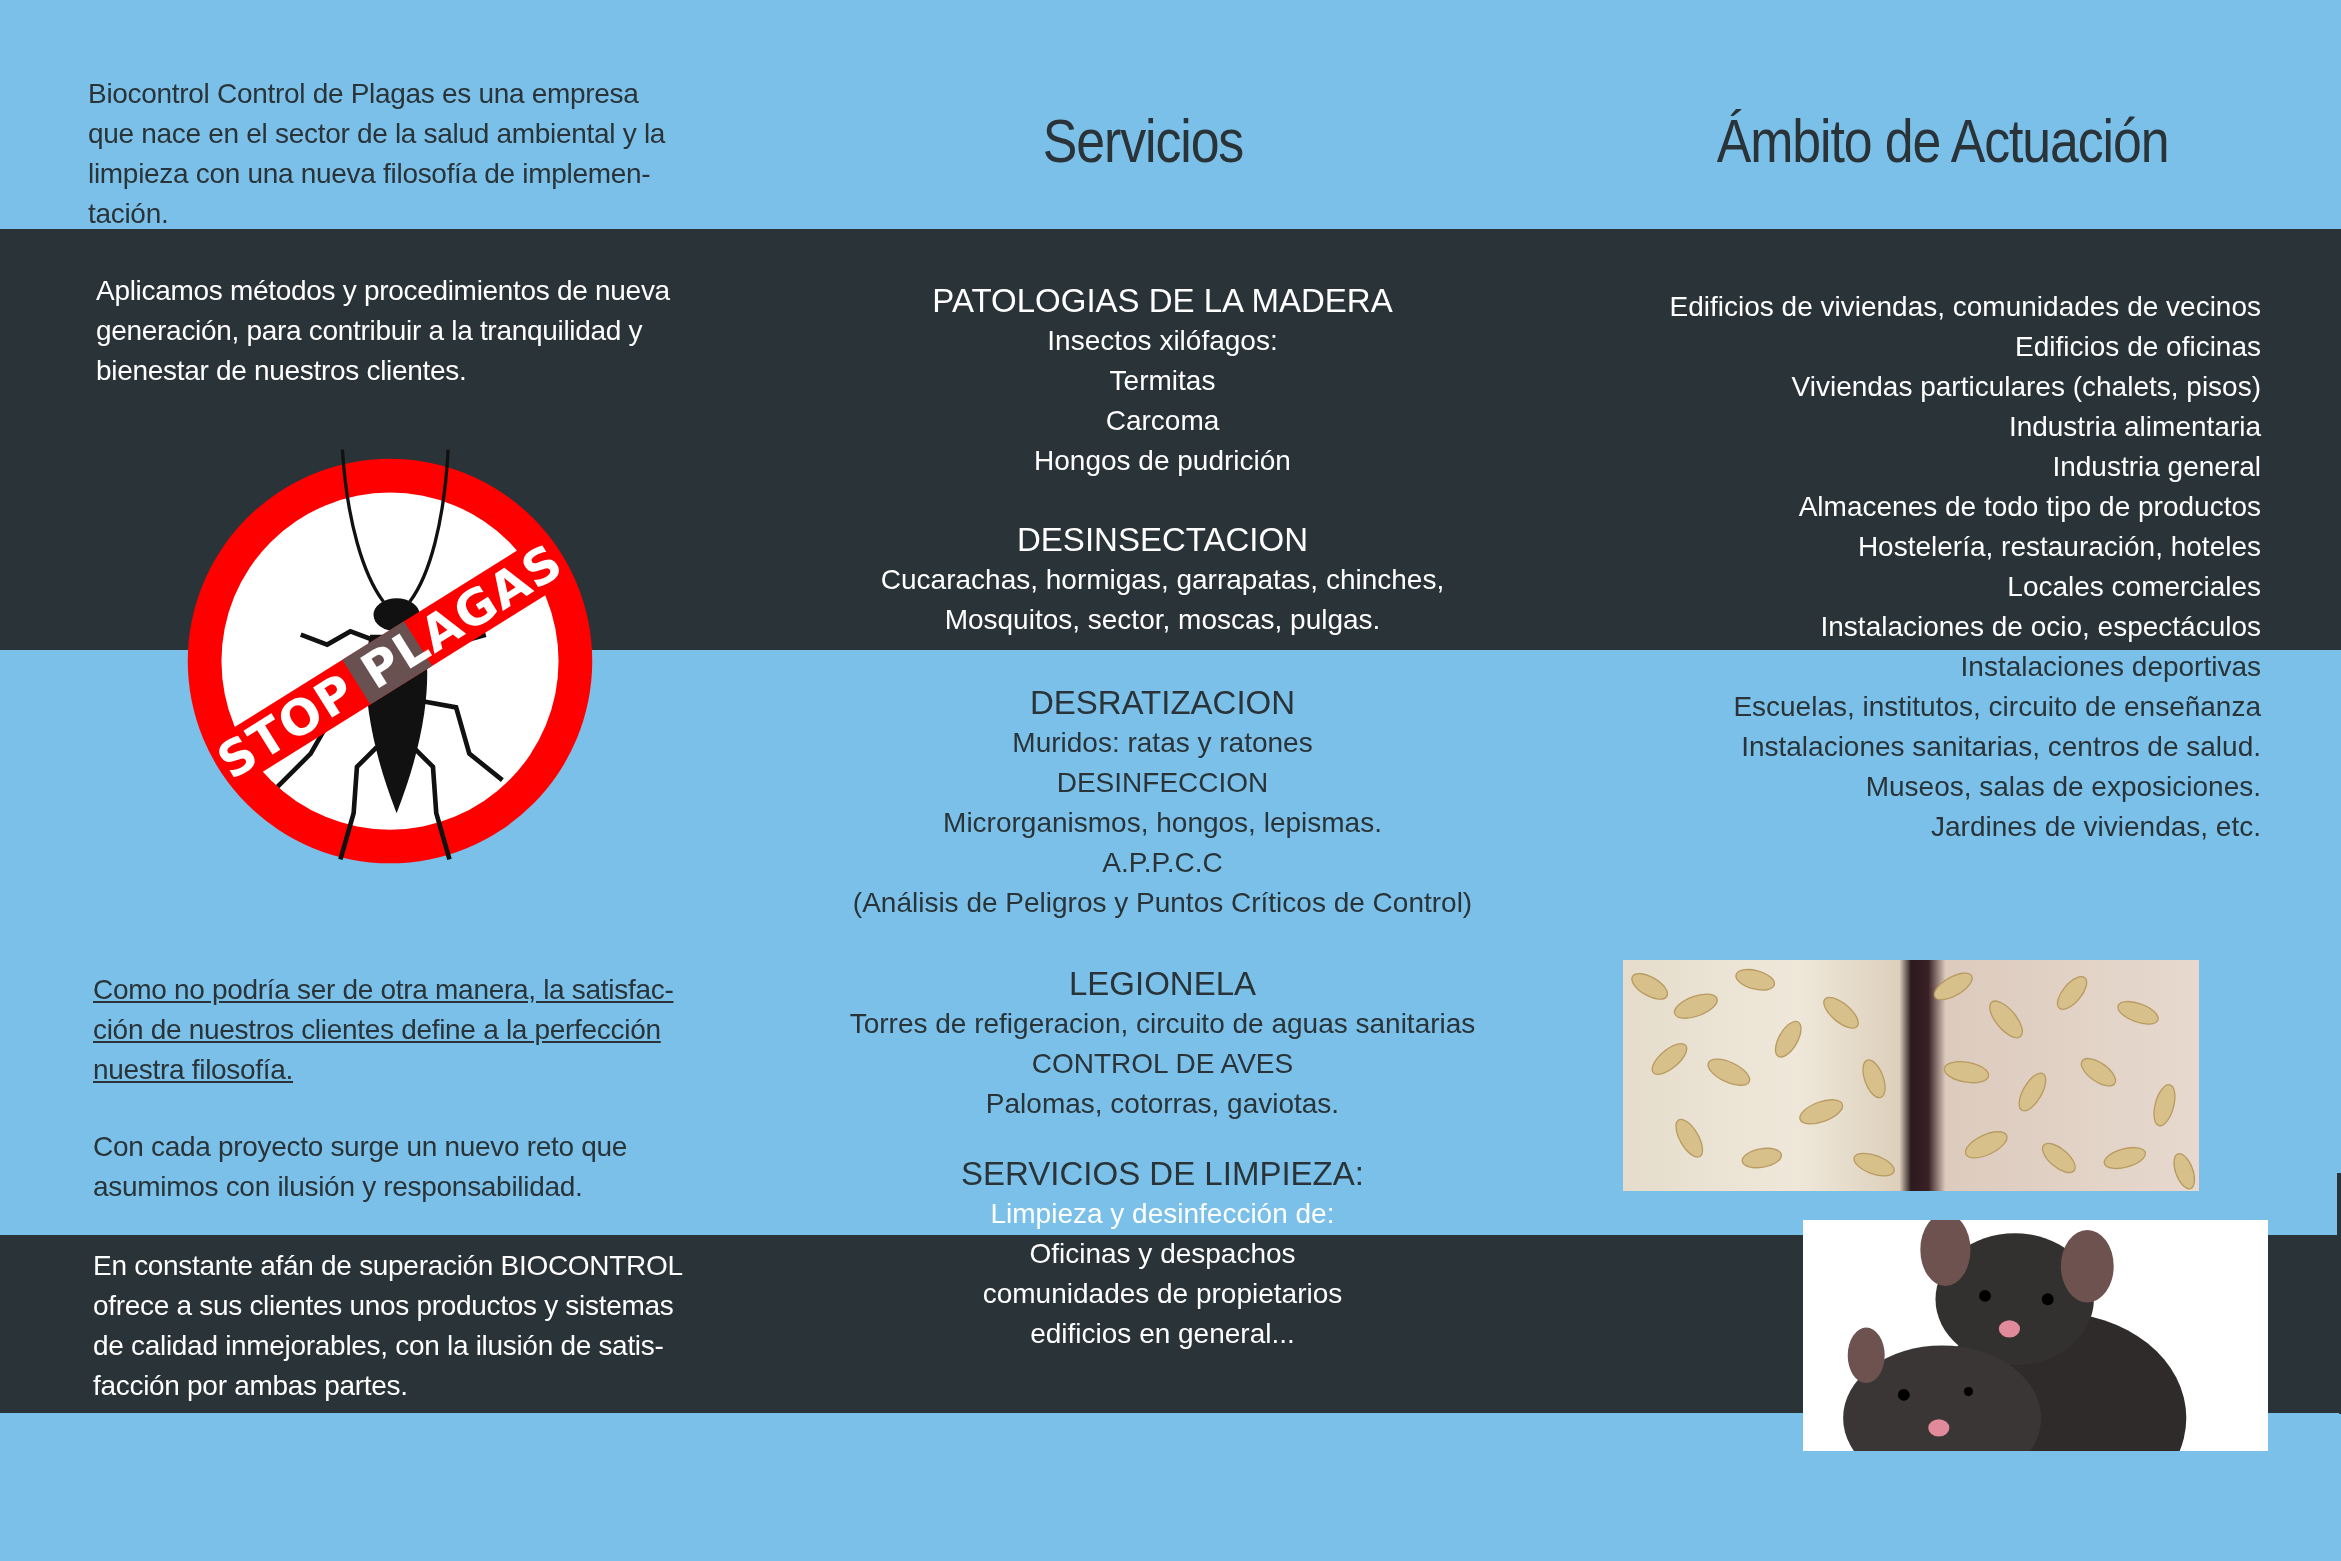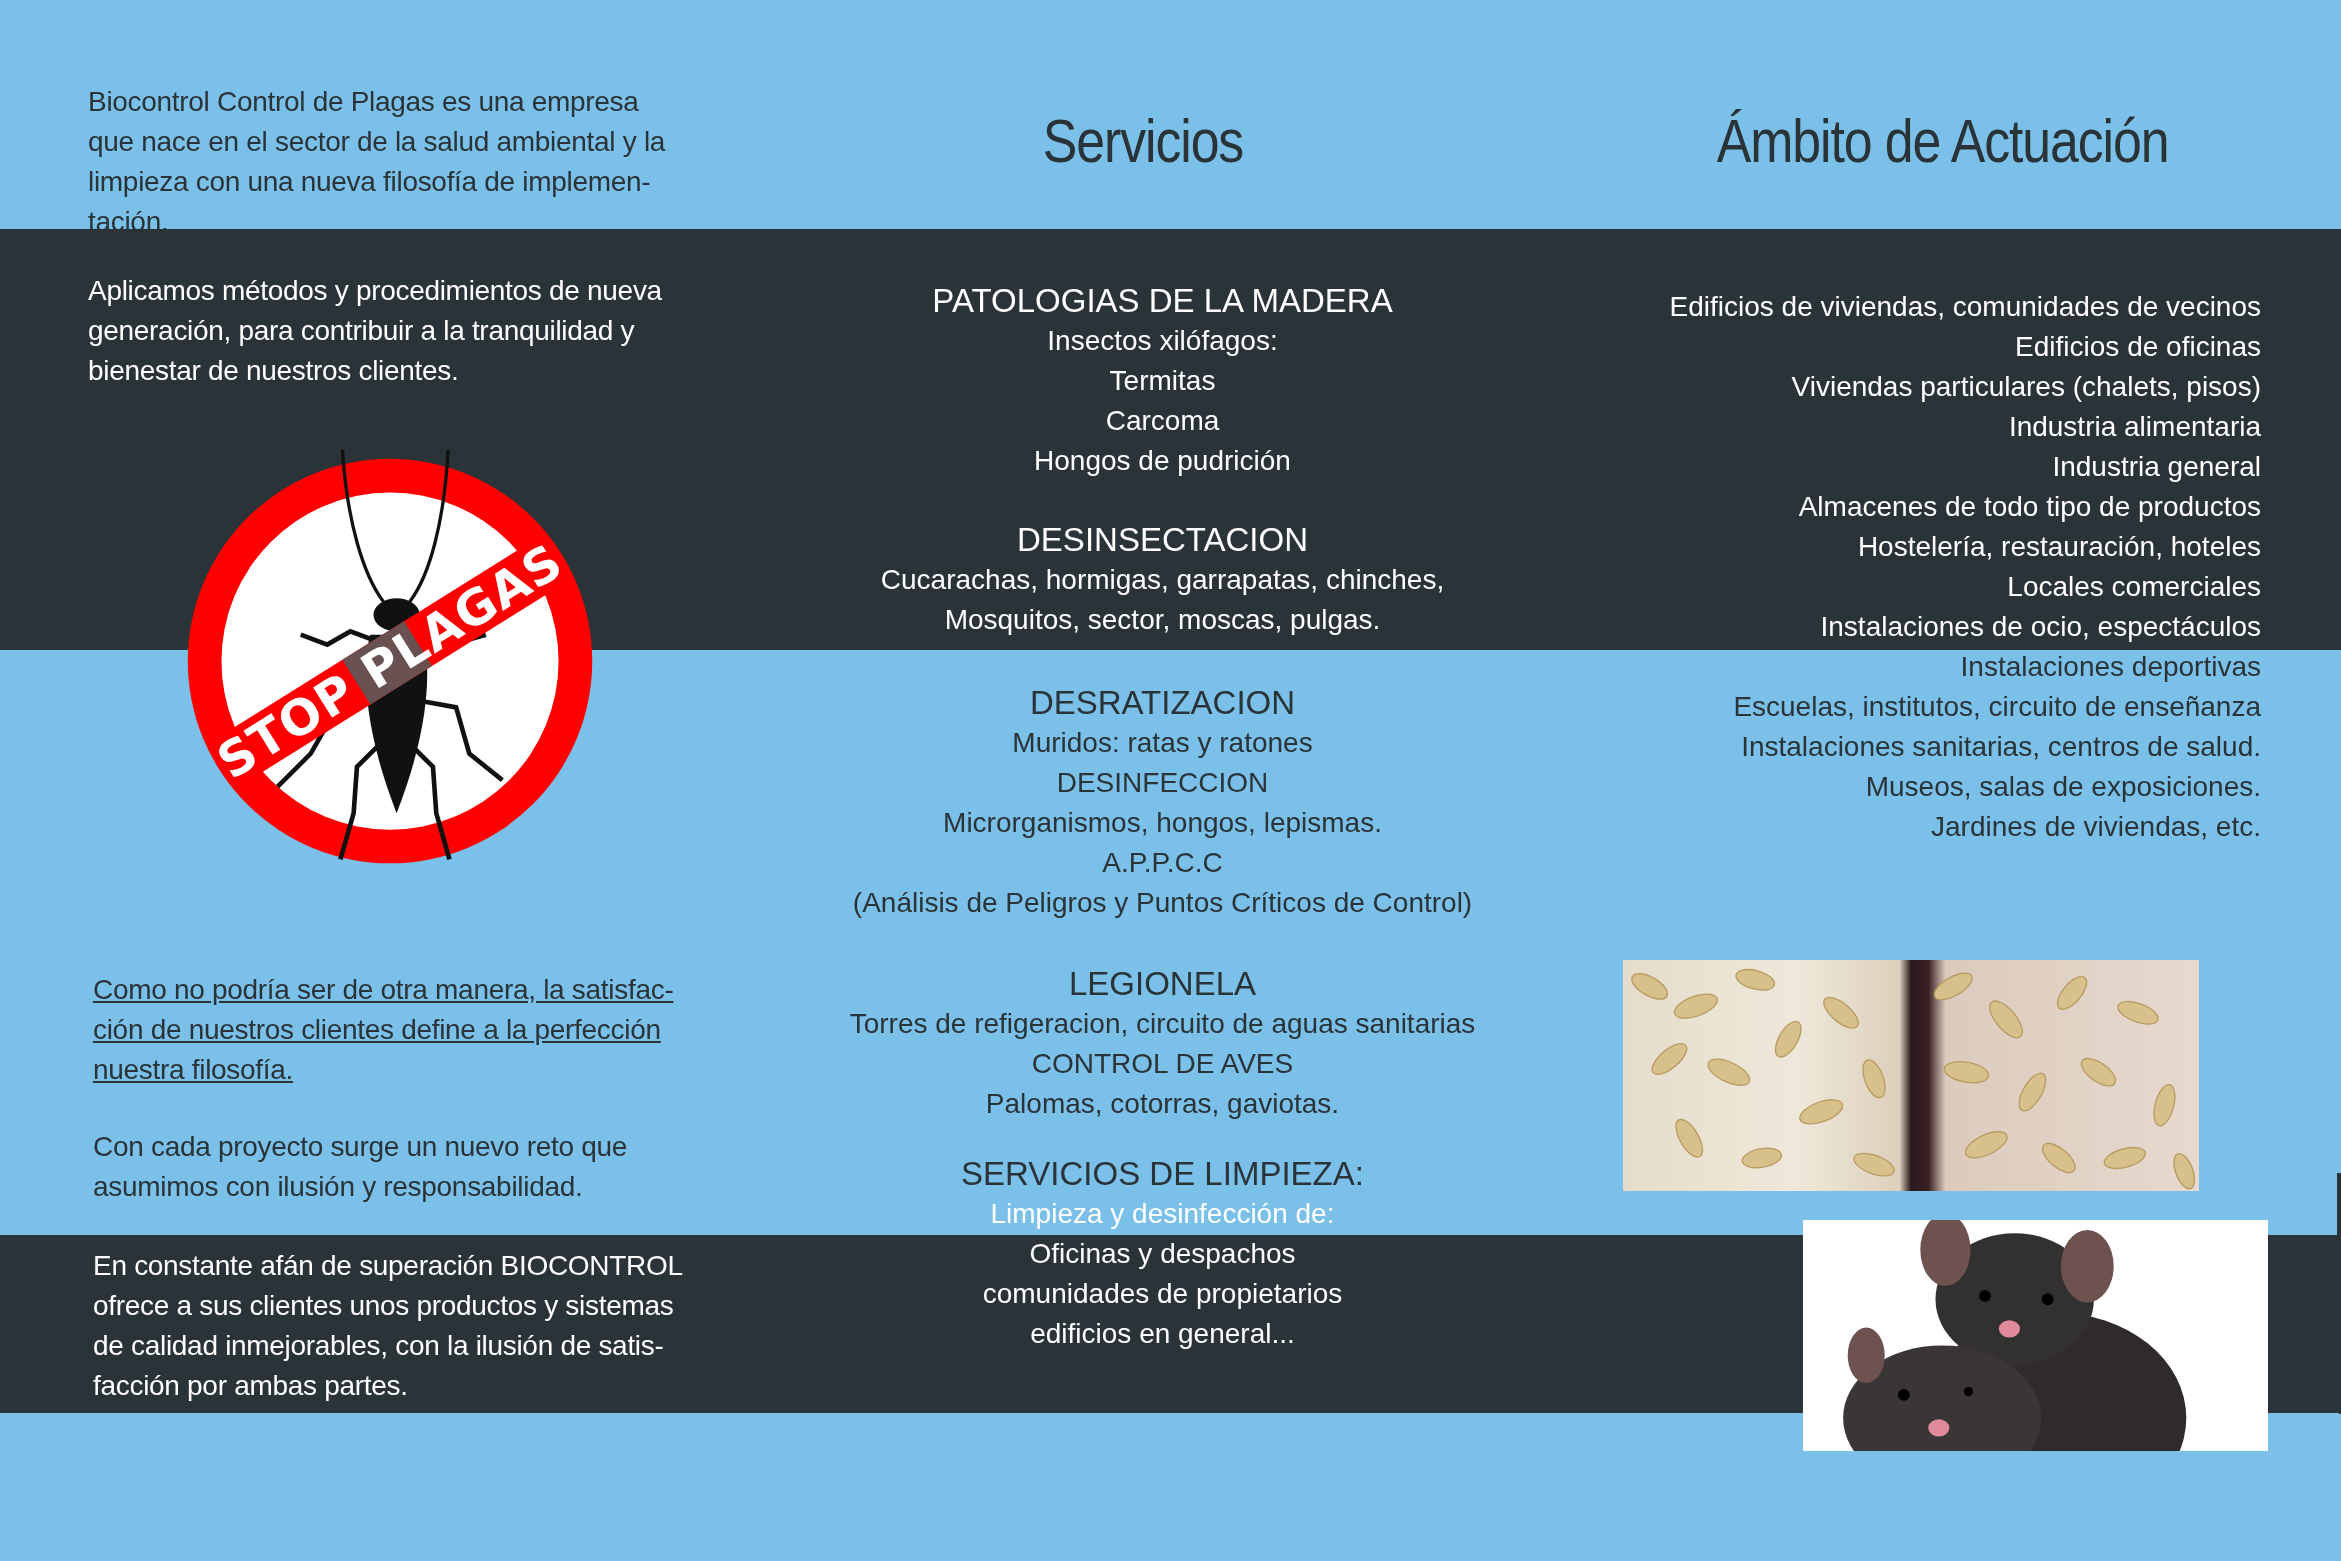--- a/index.html
+++ b/index.html
@@ -20,25 +20,25 @@
   .amb .line { font-size:28px; line-height:40px; white-space:nowrap; }
   .photo { position:absolute; overflow:hidden; }
   .edge-mark { position:absolute; background:#2a3337; }
 </style>
 </head>
 <body>
 
 <div class="band band1"></div>
 <div class="band band2"></div>
 
-<div class="abs para dark" style="left:88px; top:82px; width:661px;">Biocontrol Control de Plagas es una empresa
+<div class="abs para dark" style="left:88px; top:74px; width:661px;">Biocontrol Control de Plagas es una empresa
 que nace en el sector de la salud ambiental y la
 limpieza con una nueva filosofía de implemen-
 tación.</div>
-<div class="abs para light" style="left:88px; top:271px; width:661px;">Aplicamos métodos y procedimientos de nueva
+<div class="abs para light" style="left:96px; top:271px; width:661px;">Aplicamos métodos y procedimientos de nueva
 generación, para contribuir a la tranquilidad y
 bienestar de nuestros clientes.</div>
 
 <div class="abs" style="left:185px; top:443px; width:410px; height:423px;">
   <svg width="410" height="423" viewBox="0 0 620 640">
     <circle cx="310" cy="330" r="306" fill="#ff0000"></circle>
     <circle cx="310" cy="330" r="255" fill="#ffffff"></circle>
 
     <path d="M238 10 C 245 120, 270 200, 300 240" stroke="#111" stroke-width="5" fill="none"></path>
     <path d="M398 10 C 392 120, 370 200, 340 240" stroke="#111" stroke-width="5" fill="none"></path>

